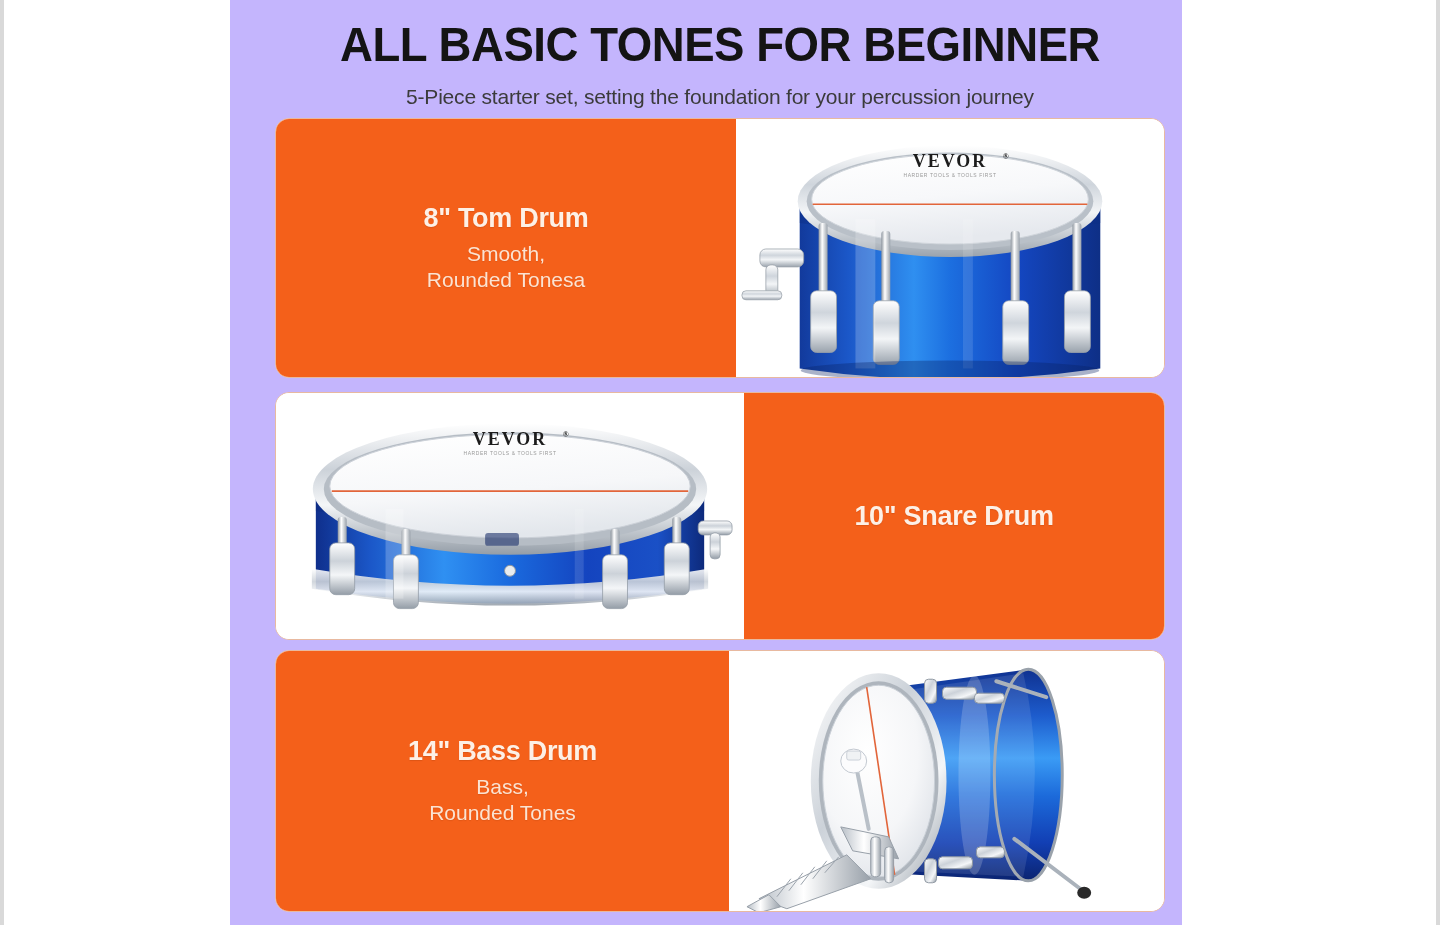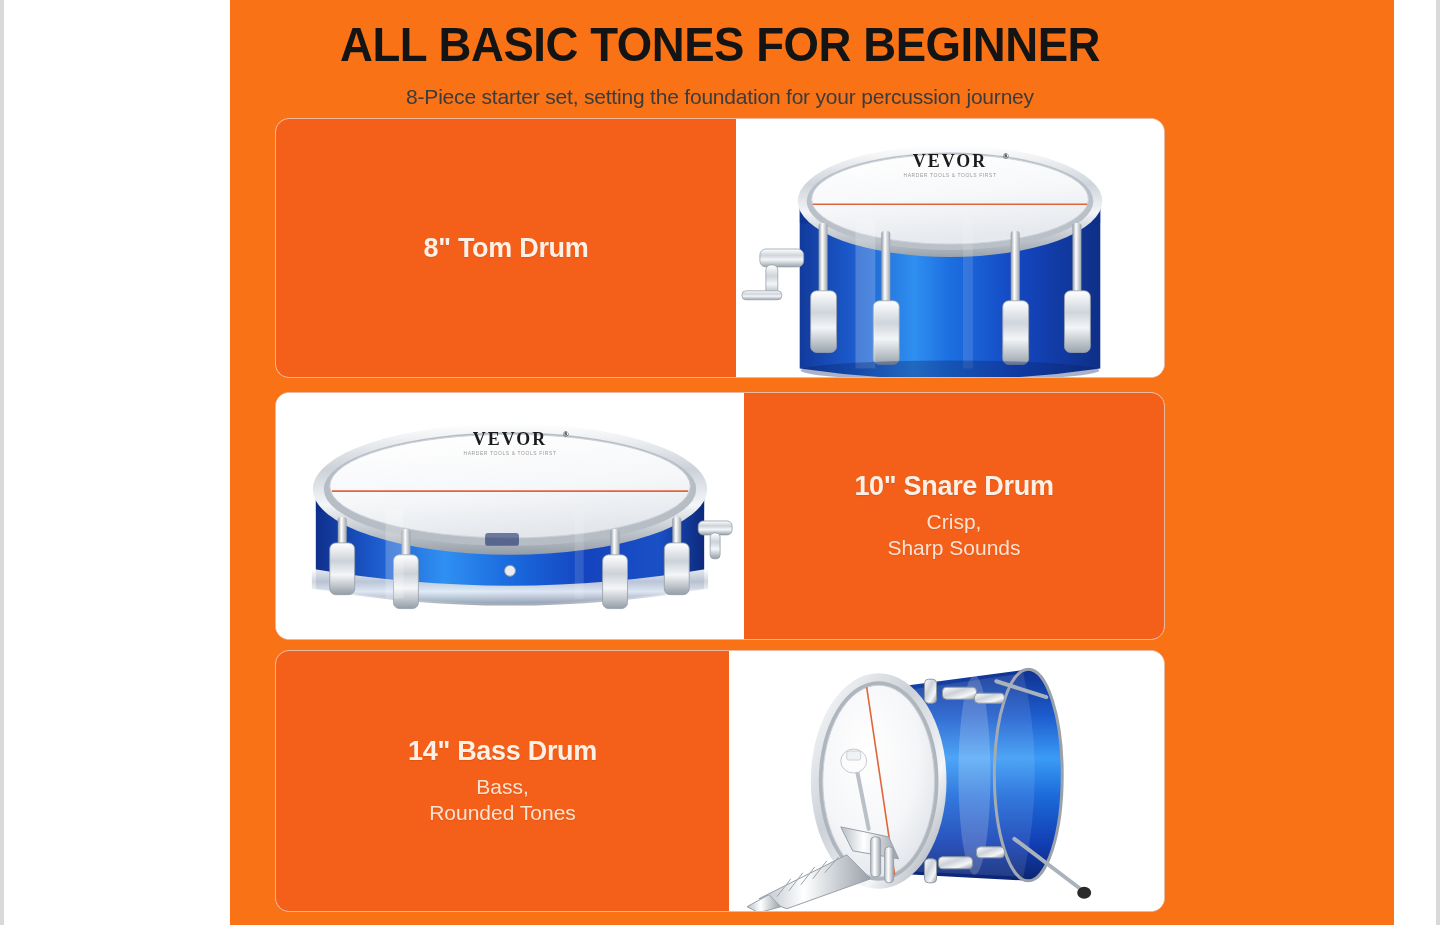--- a/index.html
+++ b/index.html
@@ -19,22 +19,22 @@
   .side-rail {
     position:absolute; top:0; bottom:0;
     width:4px; background:#d9d9d9;
   }
   .side-rail.left  { left:0; }
   .side-rail.right { right:0; }
 
   .canvas {
     position:absolute;
     left:230px; top:0;
-    width:1164px; height:925px;
-    background:#f97316;
+    width:952px; height:925px;
+    background:#c4b5fd;
   }
 
   
   .header { position:absolute; left:0; top:0; width:980px; text-align:center; }
   .title {
     font-family:"Liberation Sans Narrow","Liberation Sans", sans-serif;
     font-weight:700;
     font-size:49px;
     letter-spacing:-0.5px;
     color:#141414;
@@ -119,27 +119,31 @@
 
 <div id="infographic">
 
   <div class="side-rail left"></div>
   <div class="side-rail right"></div>
 
   <div class="canvas">
 
     <div class="header">
       <div class="title">ALL BASIC TONES FOR BEGINNER</div>
-      <div class="subtitle">8-Piece starter set, setting the foundation for your percussion journey</div>
+      <div class="subtitle">5-Piece starter set, setting the foundation for your percussion journey</div>
     </div>
 
     <div class="card" id="card-tom">
 
       <div class="panel-text">
         <div class="pname">8" Tom Drum</div>
+        <div class="pdesc">
+          <span>Smooth,</span><br>
+          <span>Rounded Tonesa</span>
+        </div>
       </div>
 
       <div class="panel-image">
         <svg class="drum-svg" viewBox="0 0 430 258" preserveAspectRatio="xMidYMid meet">
           <defs>
             <linearGradient id="tomShell" x1="0" y1="0" x2="1" y2="0">
               <stop offset="0" stop-color="#123a9c"></stop>
               <stop offset="0.16" stop-color="#1b57c8"></stop>
               <stop offset="0.38" stop-color="#2f8ff0"></stop>
               <stop offset="0.50" stop-color="#1c6fe0"></stop>
@@ -204,24 +208,20 @@
 
           <ellipse cx="215" cy="252" rx="150" ry="10" fill="#0a2163" opacity="0.35"></ellipse>
         </svg>
       </div>
     </div>
 
     <div class="card" id="card-snare">
 
       <div class="panel-text">
         <div class="pname">10" Snare Drum</div>
-        <div class="pdesc">
-          <span>Crisp,</span><br>
-          <span>Sharp Sounds</span>
-        </div>
       </div>
 
       <div class="panel-image">
         <svg class="drum-svg" viewBox="0 0 470 246" preserveAspectRatio="xMidYMid meet">
           <defs>
             <linearGradient id="snShell" x1="0" y1="0" x2="1" y2="0">
               <stop offset="0" stop-color="#0f2f8c"></stop>
               <stop offset="0.14" stop-color="#1b57c8"></stop>
               <stop offset="0.33" stop-color="#2f90f2"></stop>
               <stop offset="0.50" stop-color="#1a6ade"></stop>

